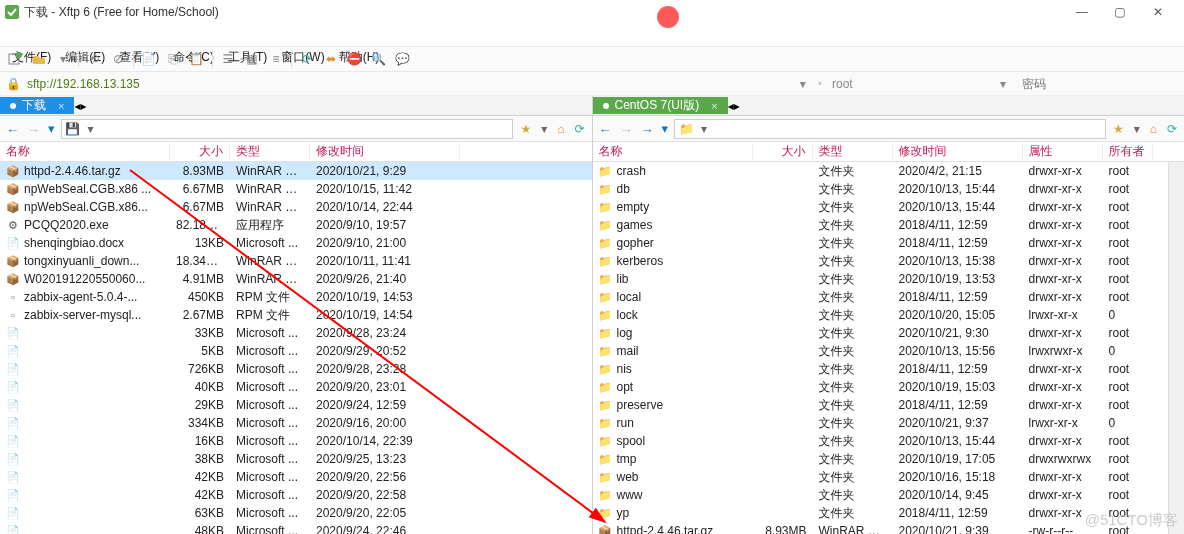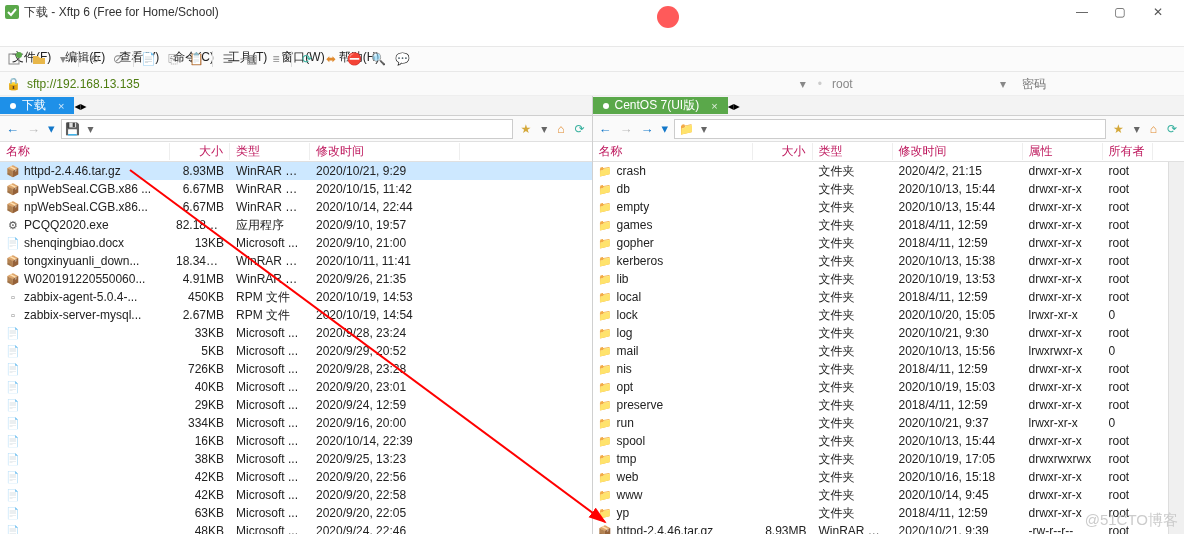--- a/index.html
+++ b/index.html
@@ -215,21 +215,21 @@
           <div class="col-type">WinRAR ZI...</div>
           <div class="col-mtime">2020/10/11, 11:41</div>
         </div>
         <div class="row">
           <div class="col-name">
             <span class="fico archive">📦</span>
             <span>W020191220550060...</span>
           </div>
           <div class="col-size">4.91MB</div>
           <div class="col-type">WinRAR 压...</div>
-          <div class="col-mtime">2020/9/26, 21:35</div>
+          <div class="col-mtime">2020/9/26, 21:40</div>
         </div>
         <div class="row">
           <div class="col-name">
             <span class="fico generic">▫</span>
             <span>zabbix-agent-5.0.4-...</span>
           </div>
           <div class="col-size">450KB</div>
           <div class="col-type">RPM 文件</div>
           <div class="col-mtime">2020/10/19, 14:53</div>
         </div>

